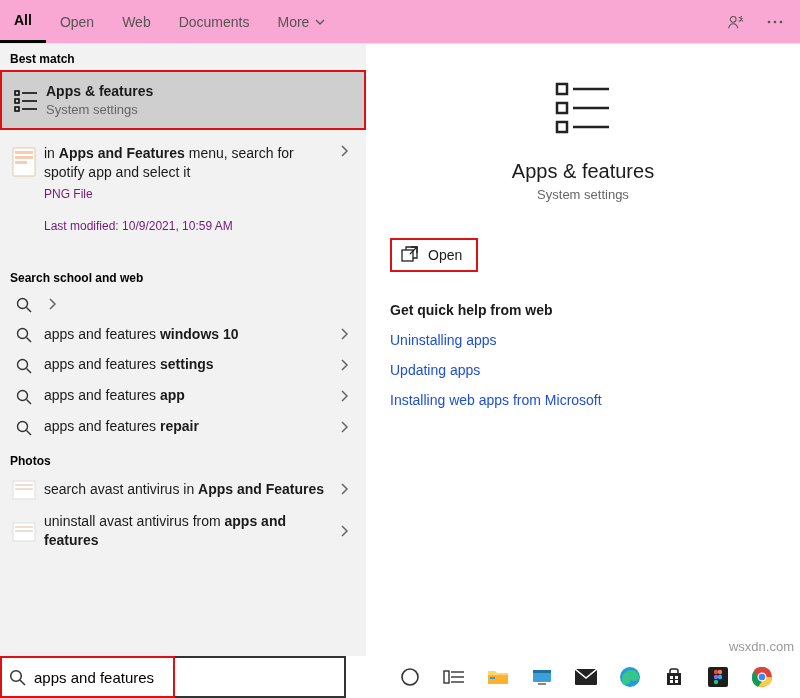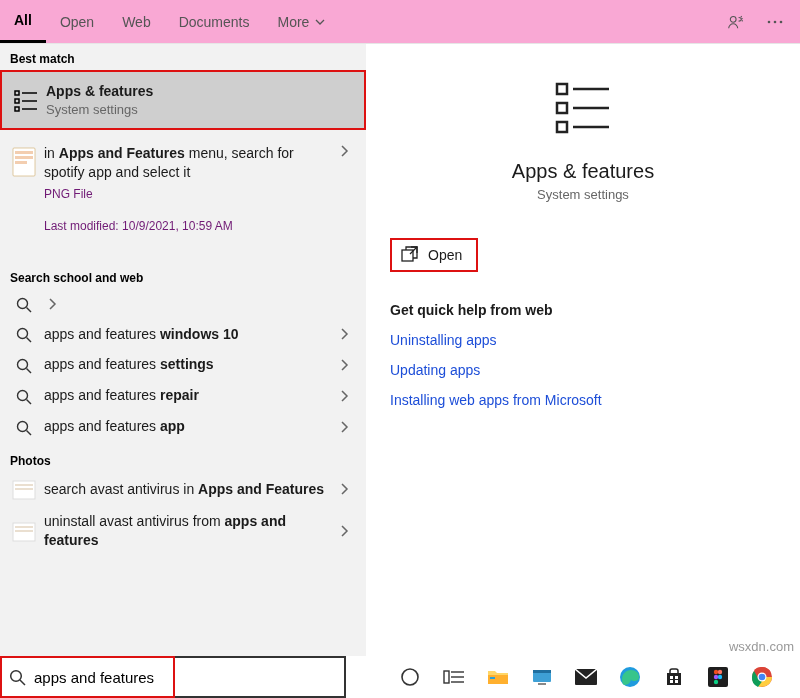--- a/index.html
+++ b/index.html
@@ -171,36 +171,36 @@
         </div>
     </div>
 
     <div class="row hover">
       <div class="icon">
           <svg width="16" height="16" viewBox="0 0 16 16" fill="none" stroke="#333" stroke-width="1.4">
             <circle cx="6.5" cy="6.5" r="5"></circle>
             <line x1="10.5" y1="10.5" x2="15" y2="15"></line>
           </svg>
         </div>
+      <div class="text"><span>apps and features </span><b>app</b></div>
+      <div class="chev">
+          <svg width="10" height="14" viewBox="0 0 10 14">
+            <path d="M3 2 L8 7 L3 12" fill="none" stroke="#666" stroke-width="1.5"></path>
+          </svg>
+        </div>
+    </div>
+
+    <div class="row hover">
+      <div class="icon">
+          <svg width="16" height="16" viewBox="0 0 16 16" fill="none" stroke="#333" stroke-width="1.4">
+            <circle cx="6.5" cy="6.5" r="5"></circle>
+            <line x1="10.5" y1="10.5" x2="15" y2="15"></line>
+          </svg>
+        </div>
       <div class="text"><span>apps and features </span><b>repair</b></div>
-      <div class="chev">
-          <svg width="10" height="14" viewBox="0 0 10 14">
-            <path d="M3 2 L8 7 L3 12" fill="none" stroke="#666" stroke-width="1.5"></path>
-          </svg>
-        </div>
-    </div>
-
-    <div class="row hover">
-      <div class="icon">
-          <svg width="16" height="16" viewBox="0 0 16 16" fill="none" stroke="#333" stroke-width="1.4">
-            <circle cx="6.5" cy="6.5" r="5"></circle>
-            <line x1="10.5" y1="10.5" x2="15" y2="15"></line>
-          </svg>
-        </div>
-      <div class="text"><span>apps and features </span><b>app</b></div>
       <div class="chev">
           <svg width="10" height="14" viewBox="0 0 10 14">
             <path d="M3 2 L8 7 L3 12" fill="none" stroke="#666" stroke-width="1.5"></path>
           </svg>
         </div>
     </div>
 
     <div class="section-header" style="margin-top:4px;">Photos</div>
 
     <div class="row hover">

